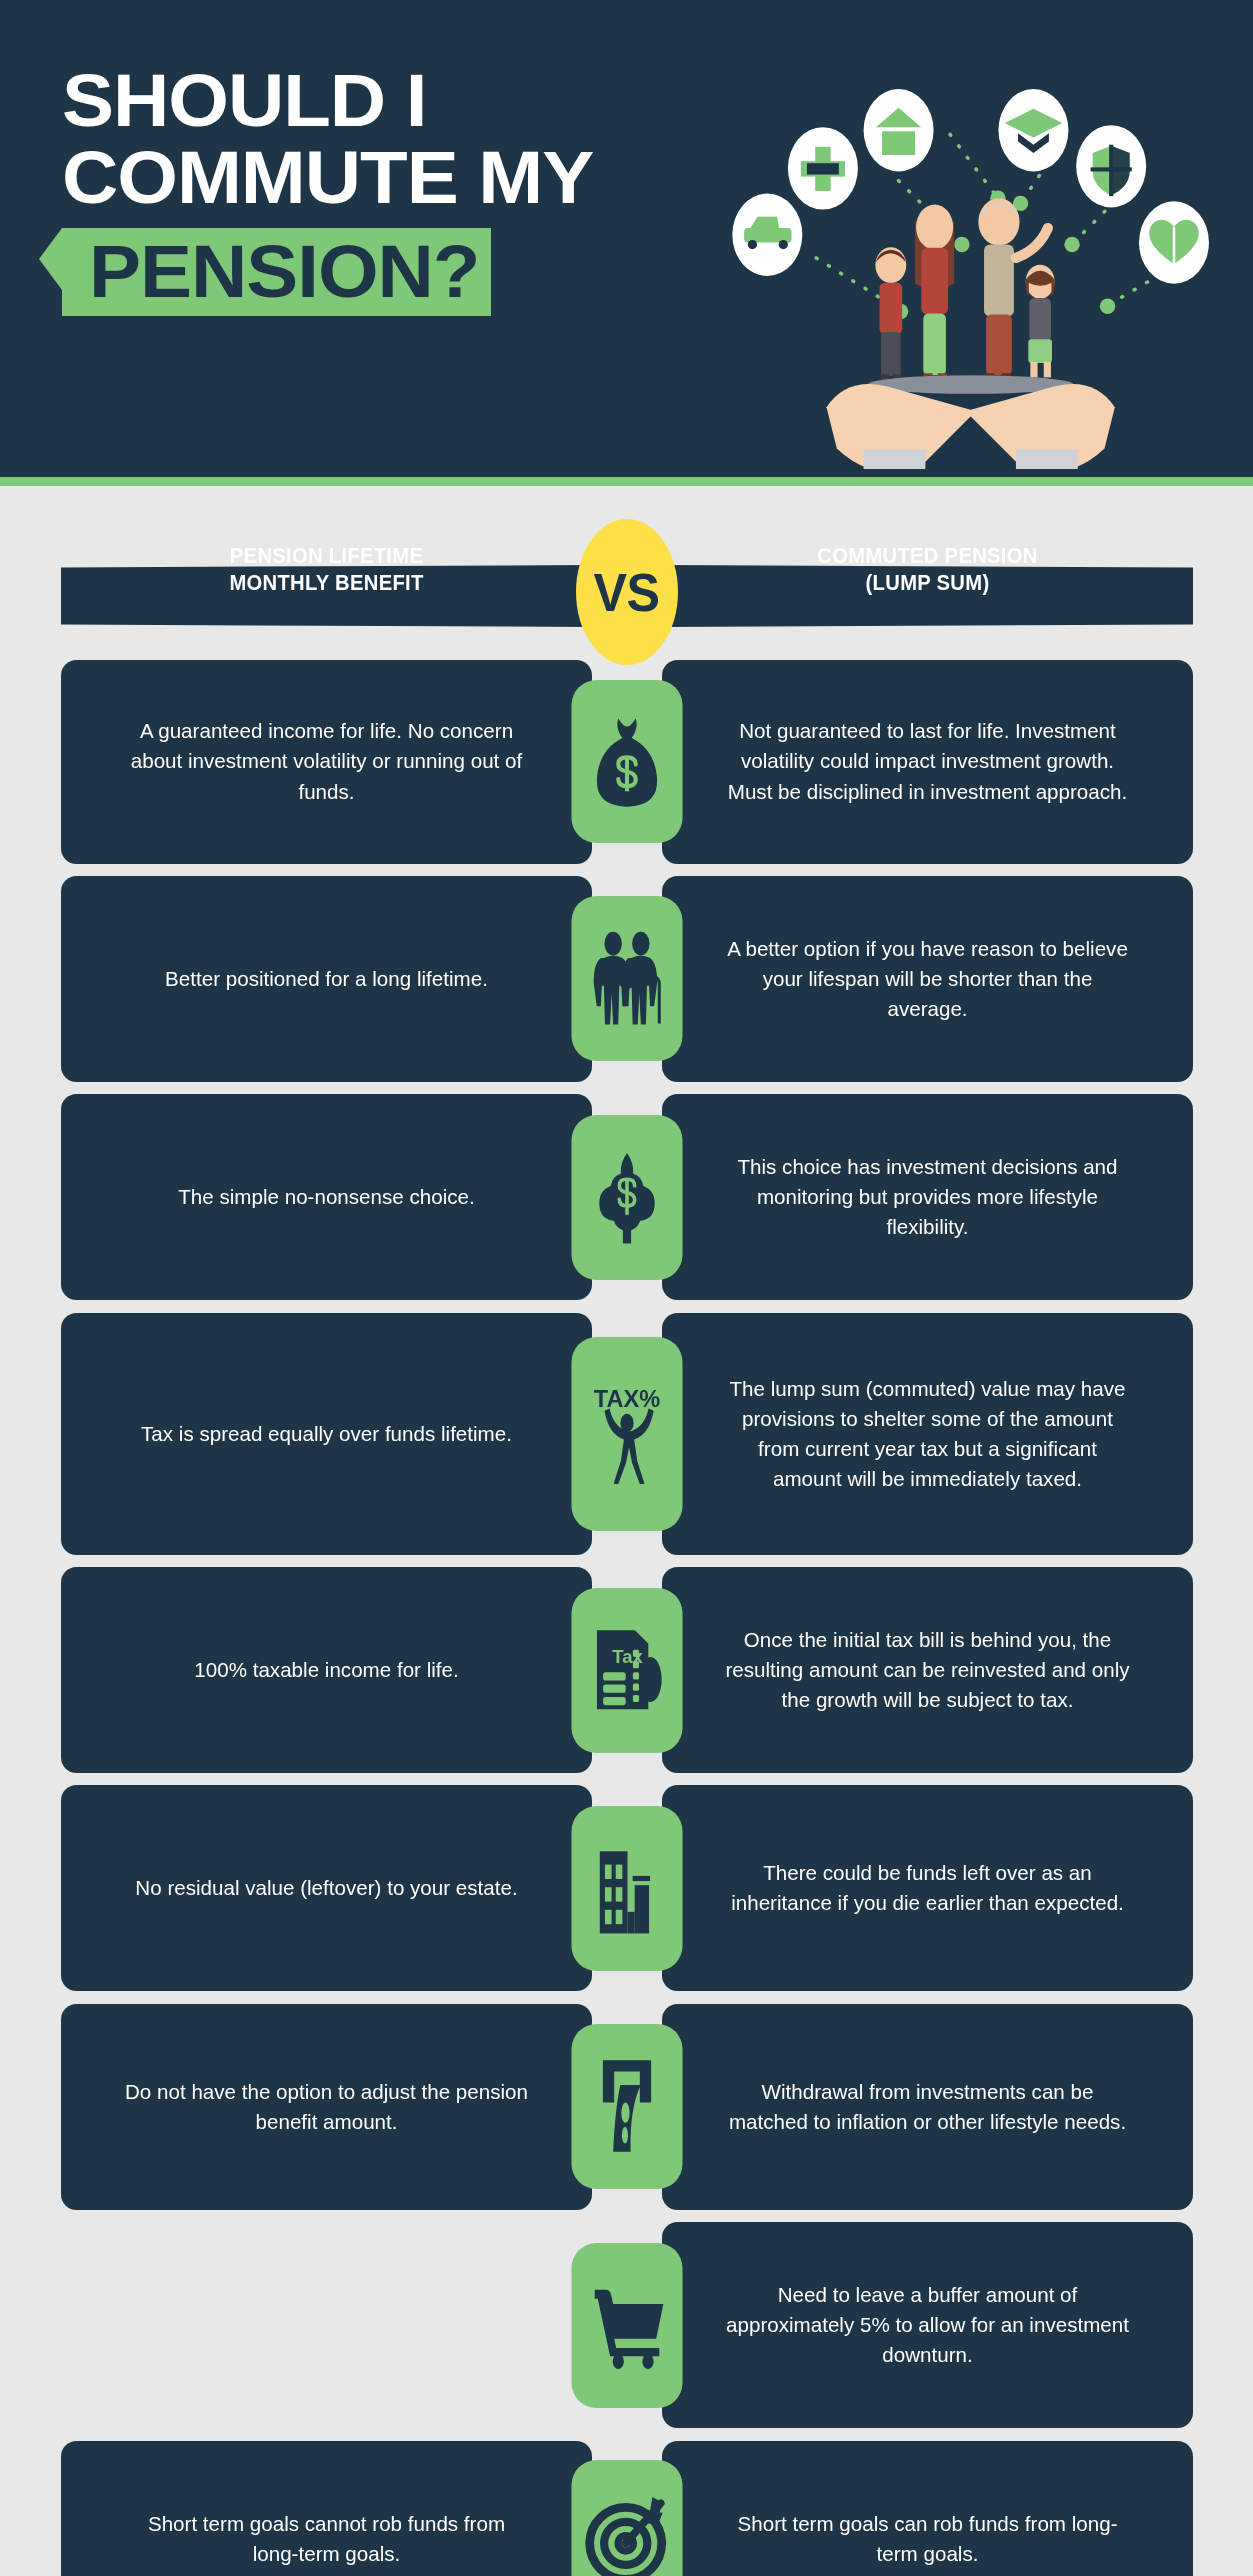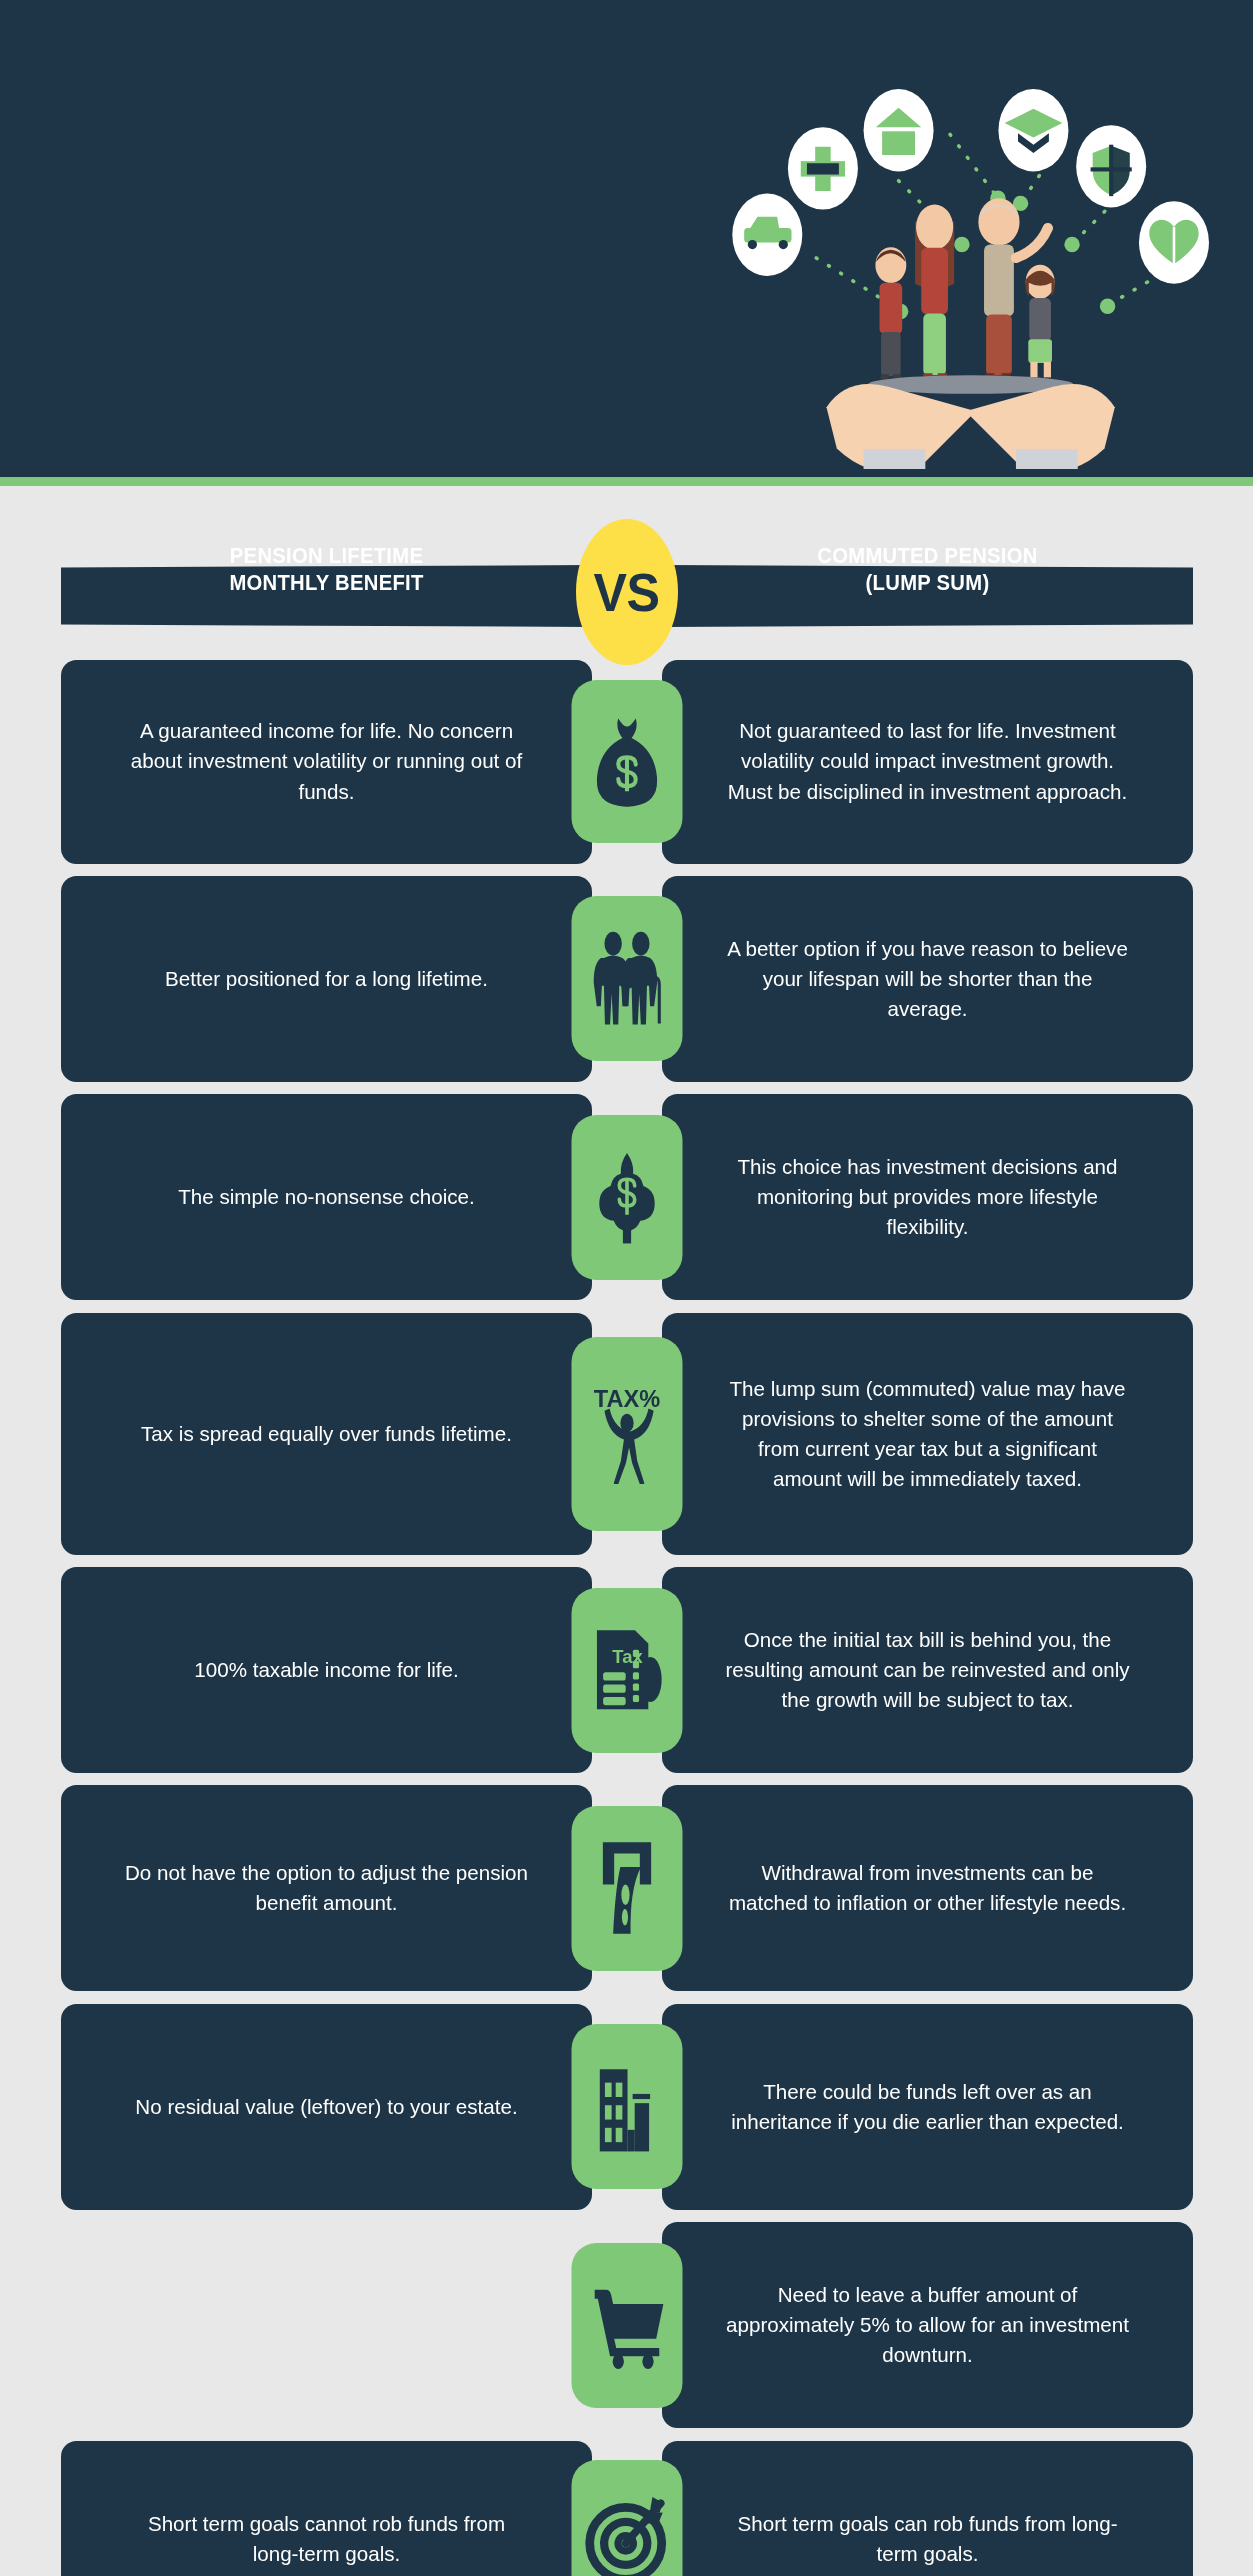--- a/index.html
+++ b/index.html
@@ -87,20 +87,27 @@
     width:111px;background:#7fc878;border-radius:25px;z-index:4;
     display:flex;align-items:center;justify-content:center;
   }
   .icon-box svg{display:block;}
 </style>
 </head>
 <body>
 
 <div class="header">
 
+  <div class="header-title">
+    <div class="title-line">SHOULD I</div>
+    <div class="title-line">COMMUTE MY</div>
+    <div class="title-ribbon">
+      <span class="ribbon-text">PENSION?</span>
+    </div>
+  </div>
 
   <svg class="hero-art" viewBox="0 0 1100 880">
 
     <g stroke="#7fc878" stroke-width="7" stroke-linecap="round" stroke-dasharray="2 26" fill="none">
       <path d="M260 470 L420 570"></path>
       <path d="M420 320 L540 440"></path>
       <path d="M520 230 L610 350"></path>
       <path d="M740 240 L660 360"></path>
       <path d="M880 320 L760 440"></path>
       <path d="M1000 460 L830 560"></path>
@@ -304,36 +311,20 @@
       <rect x="88" y="140" width="12" height="14" rx="3" fill="#7fc878"></rect>
       <ellipse cx="122" cy="110" rx="22" ry="44" fill="#1d3547"></ellipse>
     </svg>
     </div>
     <div class="card right" style="height:206px">
       <p>Once the initial tax bill is behind you, the resulting amount can be reinvested and only the growth will be subject to tax.</p>
     </div>
     </div>
     <div class="row" style="height: 206px;">
     <div class="card left" style="height:206px">
-      <p>Do not have the option to adjust the pension benefit amount.</p>
-    </div>
-    <div class="icon-box" style="height:165px;top:20.6px">
-      <svg width="77" height="103" viewBox="0 0 150 200">
-      <path d="M28 10 h94 v82 h-22 v-60 h-50 v60 h-22 z" fill="#1d3547"></path>
-      <path d="M62 58 h40 q-22 44 -20 130 h-34 q4 -86 14 -130 z" fill="#1d3547"></path>
-      <ellipse cx="72" cy="112" rx="8" ry="20" fill="#7fc878"></ellipse>
-      <ellipse cx="71" cy="156" rx="6" ry="16" fill="#7fc878"></ellipse>
-    </svg>
-    </div>
-    <div class="card right" style="height:206px">
-      <p>Withdrawal from investments can be matched to inflation or other lifestyle needs.</p>
-    </div>
-    </div>
-    <div class="row" style="height: 206px;">
-    <div class="card left" style="height:206px">
       <p>No residual value (leftover) to your estate.</p>
     </div>
     <div class="icon-box" style="height:165px;top:20.6px">
       <svg width="77" height="95" viewBox="0 0 150 185">
       <rect x="22" y="20" width="54" height="160" fill="#1d3547"></rect>
       <rect x="32" y="46" width="13" height="28" fill="#7fc878"></rect>
       <rect x="53" y="46" width="13" height="28" fill="#7fc878"></rect>
       <rect x="32" y="90" width="13" height="28" fill="#7fc878"></rect>
       <rect x="53" y="90" width="13" height="28" fill="#7fc878"></rect>
       <rect x="32" y="134" width="13" height="28" fill="#7fc878"></rect>
@@ -341,20 +332,36 @@
       <rect x="86" y="68" width="34" height="10" fill="#1d3547"></rect>
       <rect x="90" y="86" width="28" height="94" fill="#1d3547"></rect>
       <rect x="76" y="138" width="14" height="42" fill="#1d3547"></rect>
     </svg>
     </div>
     <div class="card right" style="height:206px">
       <p>There could be funds left over as an inheritance if you die earlier than expected.</p>
     </div>
     </div>
     <div class="row" style="height: 206px;">
+    <div class="card left" style="height:206px">
+      <p>Do not have the option to adjust the pension benefit amount.</p>
+    </div>
+    <div class="icon-box" style="height:165px;top:20.6px">
+      <svg width="77" height="103" viewBox="0 0 150 200">
+      <path d="M28 10 h94 v82 h-22 v-60 h-50 v60 h-22 z" fill="#1d3547"></path>
+      <path d="M62 58 h40 q-22 44 -20 130 h-34 q4 -86 14 -130 z" fill="#1d3547"></path>
+      <ellipse cx="72" cy="112" rx="8" ry="20" fill="#7fc878"></ellipse>
+      <ellipse cx="71" cy="156" rx="6" ry="16" fill="#7fc878"></ellipse>
+    </svg>
+    </div>
+    <div class="card right" style="height:206px">
+      <p>Withdrawal from investments can be matched to inflation or other lifestyle needs.</p>
+    </div>
+    </div>
+    <div class="row" style="height: 206px;">
     <div class="icon-box" style="height:165px;top:20.6px">
       <svg width="82" height="93" viewBox="0 0 160 180">
       <path d="M16 20 h22 q8 0 10 10 l4 18 h98 l-14 68 h-82 l4 18 h84 v16 h-96 l-24 -112 h-6 z" fill="#1d3547"></path>
       <ellipse cx="62" cy="160" rx="11" ry="15" fill="#1d3547"></ellipse>
       <ellipse cx="120" cy="160" rx="11" ry="15" fill="#1d3547"></ellipse>
     </svg>
     </div>
     <div class="card right" style="height:206px">
       <p>Need to leave a buffer amount of approximately 5% to allow for an investment downturn.</p>
     </div>

